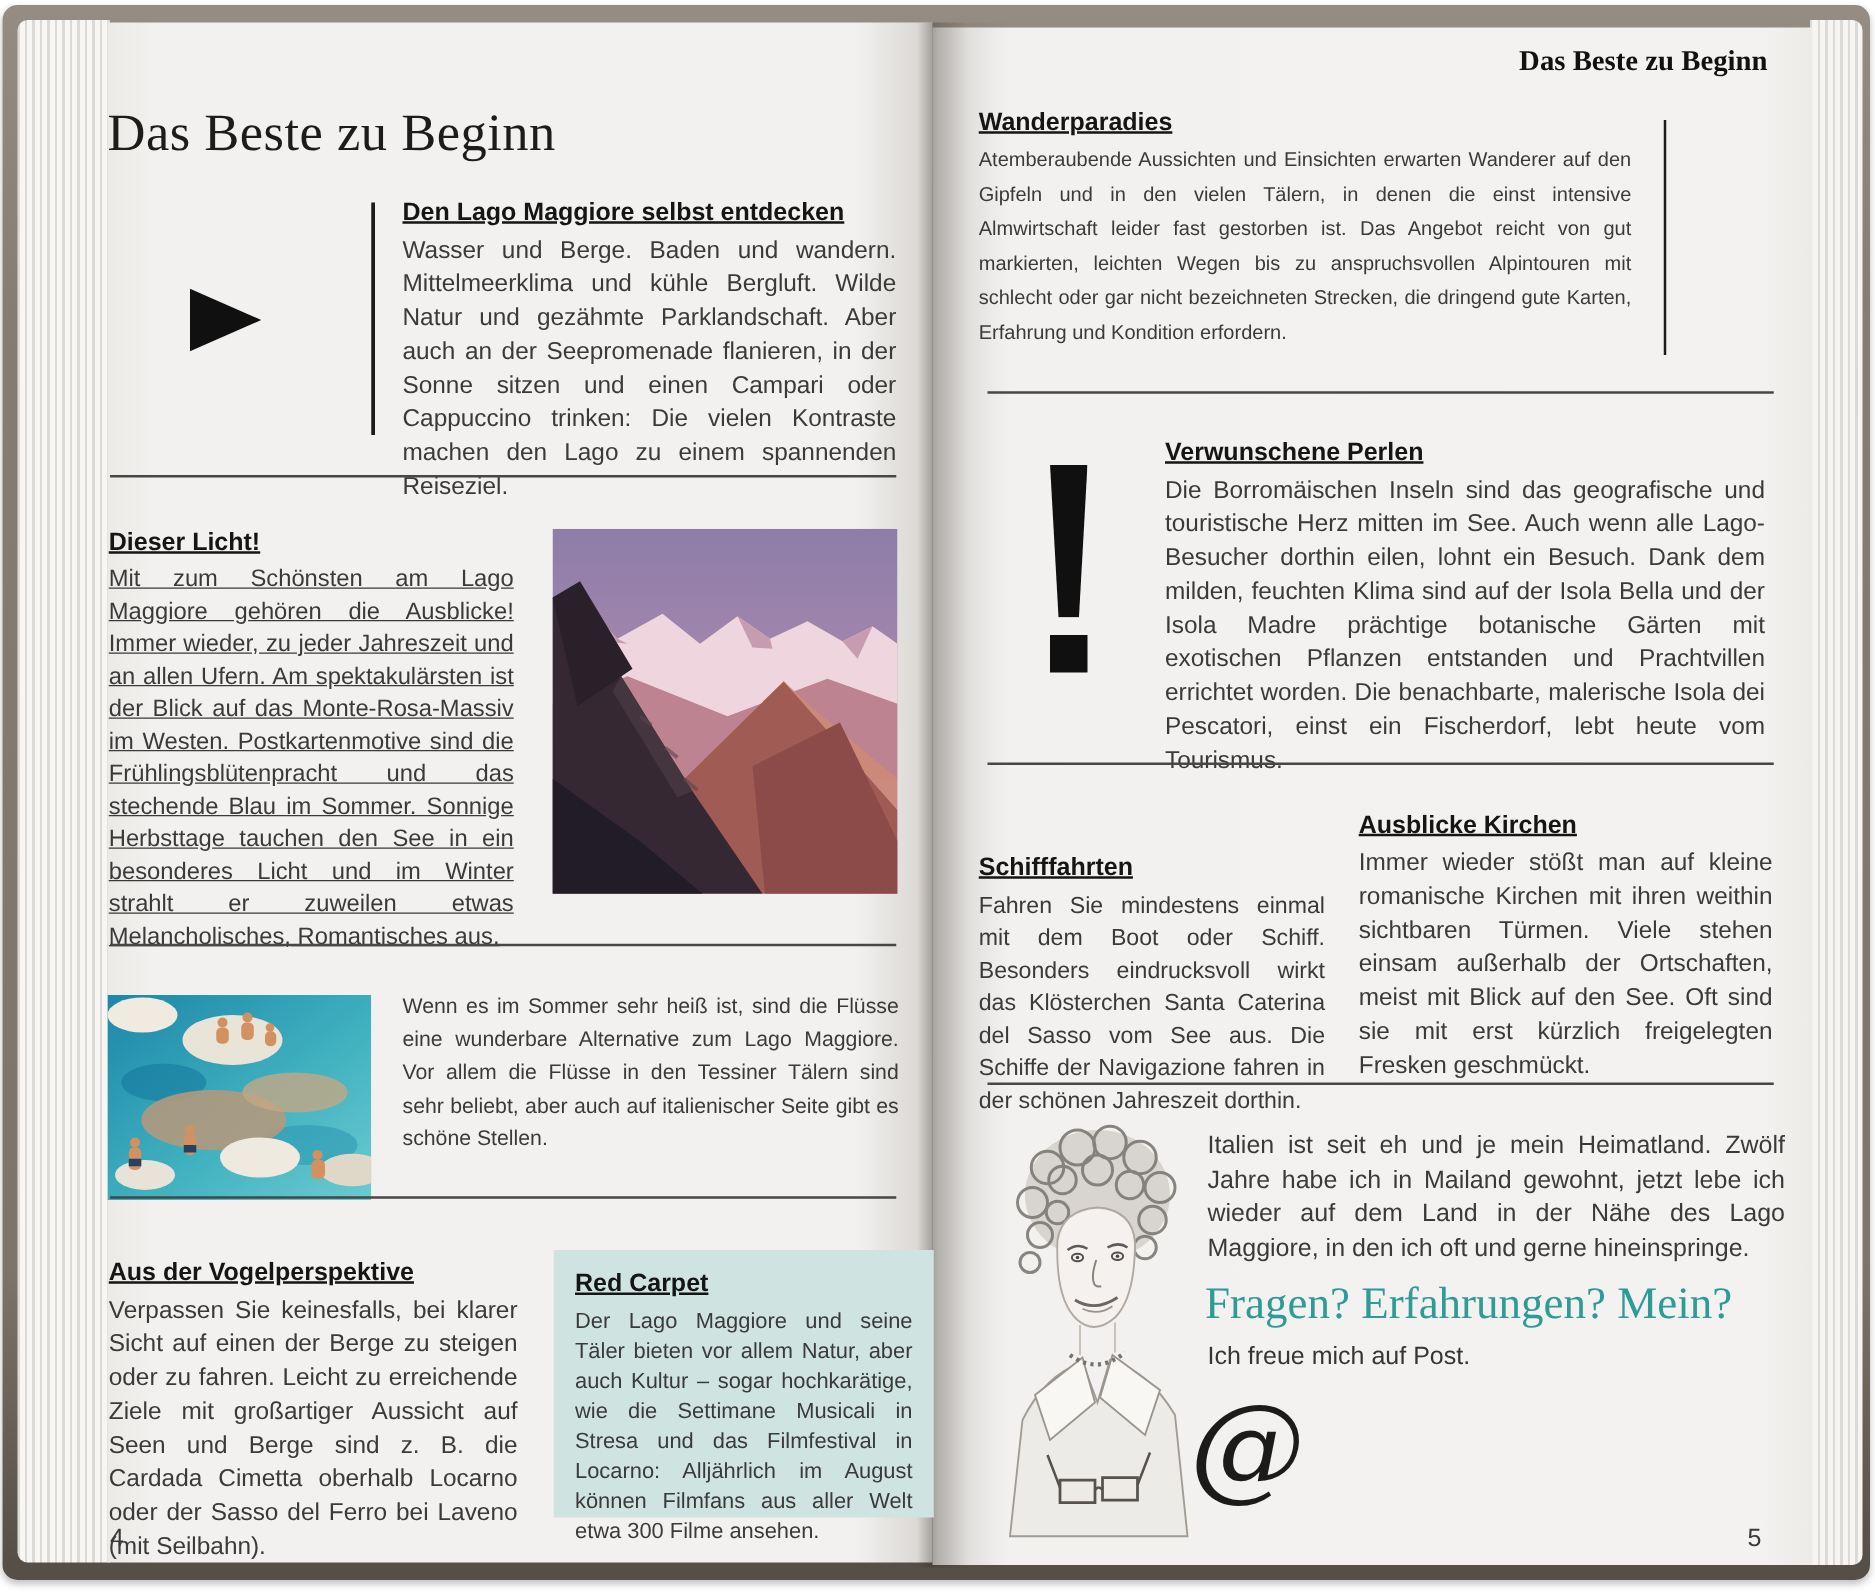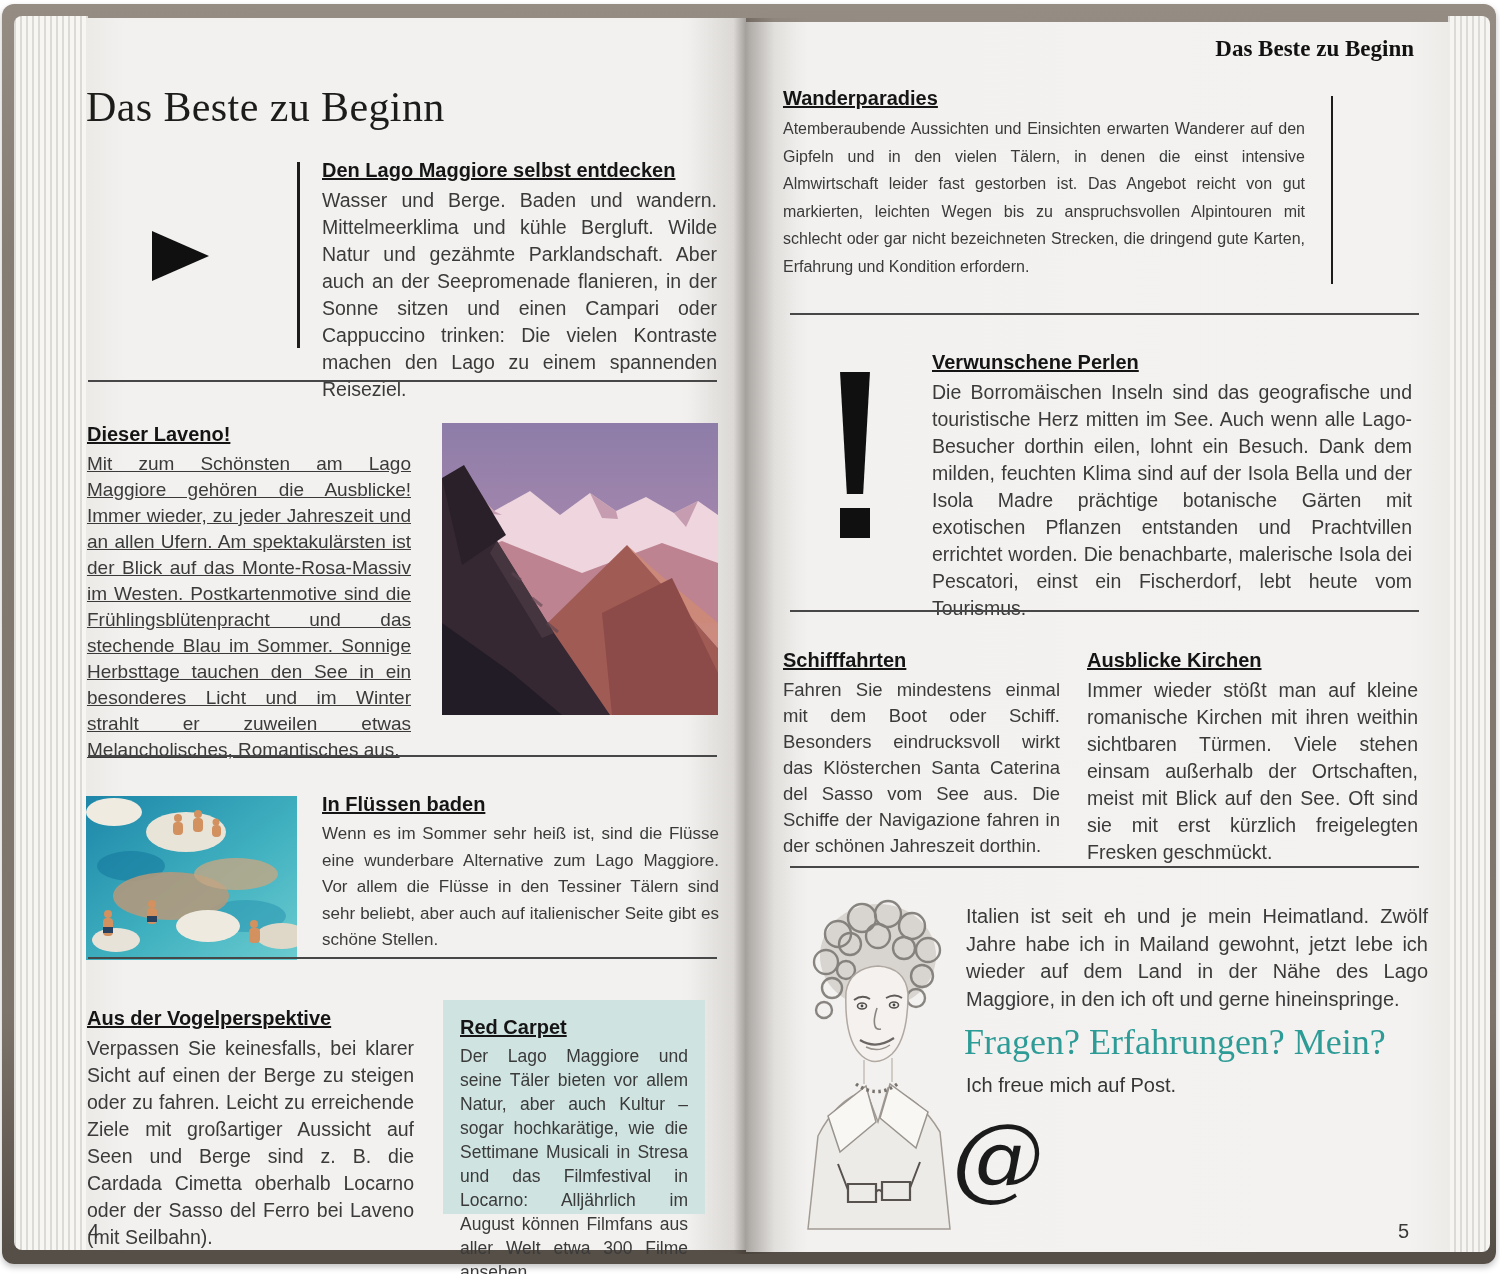--- a/index.html
+++ b/index.html
@@ -32,27 +32,27 @@
   .bd{font:400 19.5px/27px "Liberation Sans",sans-serif;color:#3a3a3a;margin:0;
       text-align:justify;text-align-last:left;}
   .l-title{font:400 42px/46px "Liberation Serif",serif;color:#1c1c1a;letter-spacing:.4px;}
   .runhead{font:700 23px/26px "Liberation Serif",serif;color:#111;text-align:right;}
   .pagenum{font:400 20px/22px "Liberation Sans",sans-serif;color:#3a3a3a;}
 
   .l-intro{left:322px;top:158px;width:395px;}
   .l-blick{left:87px;top:422px;width:324px;}  .l-blick .bd{font-size:19px;line-height:26px;text-decoration:underline;}
   .l-fluesse{left:322px;top:792px;width:397px;} .l-fluesse .bd{font-size:17px;line-height:26.5px;}
   .l-vogel{left:87px;top:1006px;width:327px;}
-  .red-box{left:443px;top:1000px;width:262px;height:214px;background:#cfe3e0;box-sizing:border-box;
+  .red-box{left:443px;top:1000px;width:304px;height:214px;background:#cfe3e0;box-sizing:border-box;
            padding:15px 17px;}
   .red-box .bd{font-size:17.5px;line-height:24px;}
 
   .r-wander{left:783px;top:86px;width:522px;} .r-wander .bd{font-size:16px;line-height:27.5px;}
   .r-perlen{left:932px;top:350px;width:480px;}
-  .r-schiff{left:783px;top:648px;width:277px;} .r-schiff .bd{font-size:18.5px;line-height:26px;}
+  .r-schiff{left:783px;top:682px;width:277px;} .r-schiff .bd{font-size:18.5px;line-height:26px;}
   .r-kirchen{left:1087px;top:648px;width:331px;}
   .r-note{left:966px;top:903px;width:462px;} .r-note .bd{font-size:20px;line-height:27.5px;}
   .cta{left:964px;top:1022px;width:460px;font:400 36px/40px "Liberation Serif",serif;color:#2d9b96;}
   .cta-sub{left:966px;top:1072px;width:400px;font:400 20px/26px "Liberation Sans",sans-serif;color:#353535;}
   .at{left:952px;top:1112px;font:italic 400 92px/92px "DejaVu Serif",serif;color:#1b1b1b;}
   .mail{left:1062px;top:1138px;width:360px;font:italic 700 21.5px/30px "Liberation Serif",serif;color:#242424;}
 
   
   .tri{left:152px;top:231px;width:0;height:0;
        border-top:25px solid transparent;border-bottom:25px solid transparent;
@@ -80,21 +80,21 @@
   <div class="abs vbar" style="left:297px;top:162px;height:186px;"></div>
 
   <div class="abs l-intro">
     <h3 class="hd">Den Lago Maggiore selbst entdecken</h3>
     <p class="bd">Wasser und Berge. Baden und wandern. Mittelmeerklima und kühle Bergluft. Wilde Natur und gezähmte Parklandschaft. Aber auch an der Seepromenade flanieren, in der Sonne sitzen und einen Campari oder Cappuccino trinken: Die vielen Kontraste machen den Lago zu einem spannenden Reiseziel.</p>
   </div>
 
   <div class="abs rule" style="left:88px;top:380px;width:629px;"></div>
 
   <div class="abs l-blick">
-    <h3 class="hd">Dieser Laveno!</h3>
+    <h3 class="hd">Dieser Licht!</h3>
     <p class="bd">Mit zum Schönsten am Lago Maggiore gehören die Ausblicke! Immer wieder, zu jeder Jahreszeit und an allen Ufern. Am spektakulärsten ist der Blick auf das Monte-Rosa-Massiv im Westen. Postkartenmotive sind die Frühlingsblütenpracht und das stechende Blau im Sommer. Sonnige Herbsttage tauchen den See in ein besonderes Licht und im Winter strahlt er zuweilen etwas Melancholisches, Romantisches aus.</p>
   </div>
 
   <svg class="abs" style="left:442px;top:423px;" width="276" height="292" viewBox="0 0 276 292" role="img">
     <defs>
       <linearGradient id="sky" x1="0" y1="0" x2="0" y2="1">
         <stop offset="0" stop-color="#8d7da8"></stop>
           <stop offset=".6" stop-color="#b18cb0"></stop>
           <stop offset="1" stop-color="#c79fb6"></stop>
       </linearGradient>
@@ -146,21 +146,20 @@
       <circle cx="22" cy="118" r="4"></circle>
         <rect x="17" y="122" width="10" height="18" rx="4"></rect>
       <circle cx="168" cy="128" r="4"></circle>
         <rect x="163" y="132" width="11" height="15" rx="4"></rect>
     </g>
     <rect x="61" y="120" width="10" height="6" fill="#27415e"></rect>
     <rect x="17" y="131" width="10" height="6" fill="#27415e"></rect>
   </svg>
 
   <div class="abs l-fluesse">
-    <h3 class="hd">In Flüssen baden</h3>
     <p class="bd">Wenn es im Sommer sehr heiß ist, sind die Flüsse eine wunderbare Alternative zum Lago Maggiore. Vor allem die Flüsse in den Tessiner Tälern sind sehr beliebt, aber auch auf italienischer Seite gibt es schöne Stellen.</p>
   </div>
 
   <div class="abs rule" style="left:88px;top:957px;width:629px;"></div>
 
   <div class="abs l-vogel">
     <h3 class="hd">Aus der Vogelperspektive</h3>
     <p class="bd">Verpassen Sie keinesfalls, bei klarer Sicht auf einen der Berge zu steigen oder zu fahren. Leicht zu erreichende Ziele mit großartiger Aussicht auf Seen und Berge sind z. B. die Cardada Cimetta oberhalb Locarno oder der Sasso del Ferro bei Laveno (mit Seilbahn).</p>
   </div>
 

